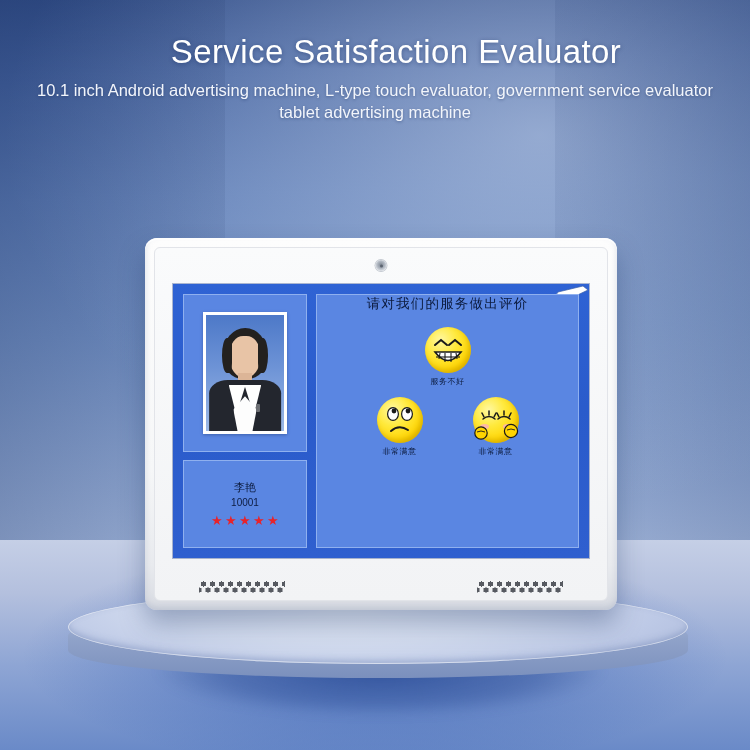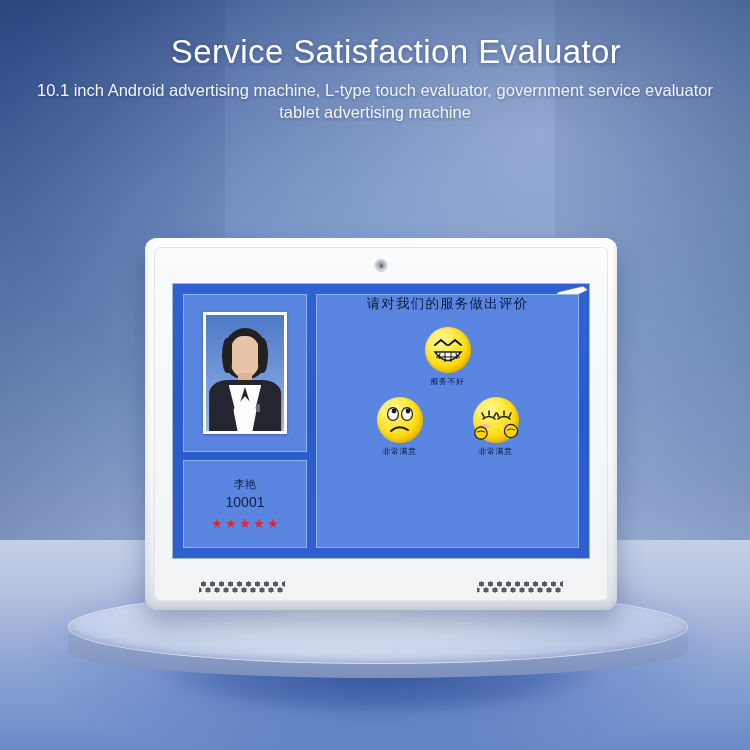--- a/index.html
+++ b/index.html
@@ -105,21 +105,21 @@
     width:30%;height:30%;background:#fdfdfd;clip-path:polygon(50% 0,100% 38%,82% 100%,18% 100%,0 38%);}
   .p-collar-l{position:absolute;left:29%;bottom:14%;width:22%;height:26%;background:#ffffff;
     clip-path:polygon(0 0,100% 0,44% 100%);}
   .p-collar-r{position:absolute;right:29%;bottom:14%;width:22%;height:26%;background:#ffffff;
     clip-path:polygon(0 0,100% 0,56% 100%);}
   .p-pin{position:absolute;right:31%;bottom:16%;width:5%;height:7%;background:#6d6f74;border-radius:1px;}
 
   .info-card{flex:1 1 auto;background:#5a86e2;border:1px solid #8fb0ef;box-sizing:border-box;
     display:flex;flex-direction:column;align-items:center;justify-content:center;gap:2px;padding:5px 0;}
   .info-name{font-size:11px;color:#0b1a3c;line-height:1.25;}
-  .info-id{font-size:14px;color:#0d1c40;line-height:1.25;}
+  .info-id{font-size:10px;color:#0d1c40;line-height:1.25;}
   .stars{margin-top:4px;display:flex;gap:2px;}
   .star{width:12px;height:12px;color:#e8232a;font-size:13px;line-height:12px;}
 
   .panel-right{flex:1;position:relative;}
   .ask-title{text-align:center;font-size:13.5px;color:#0b1a3c;letter-spacing:1.2px;
     font-family:"DejaVu Sans","Liberation Sans",sans-serif;}
   .faces{margin-top:14px;}
   .face-row{display:flex;justify-content:center;}
   .face-row.row1{gap:42px;}
   .face-row.row2{gap:22px;margin-top:10px;}

